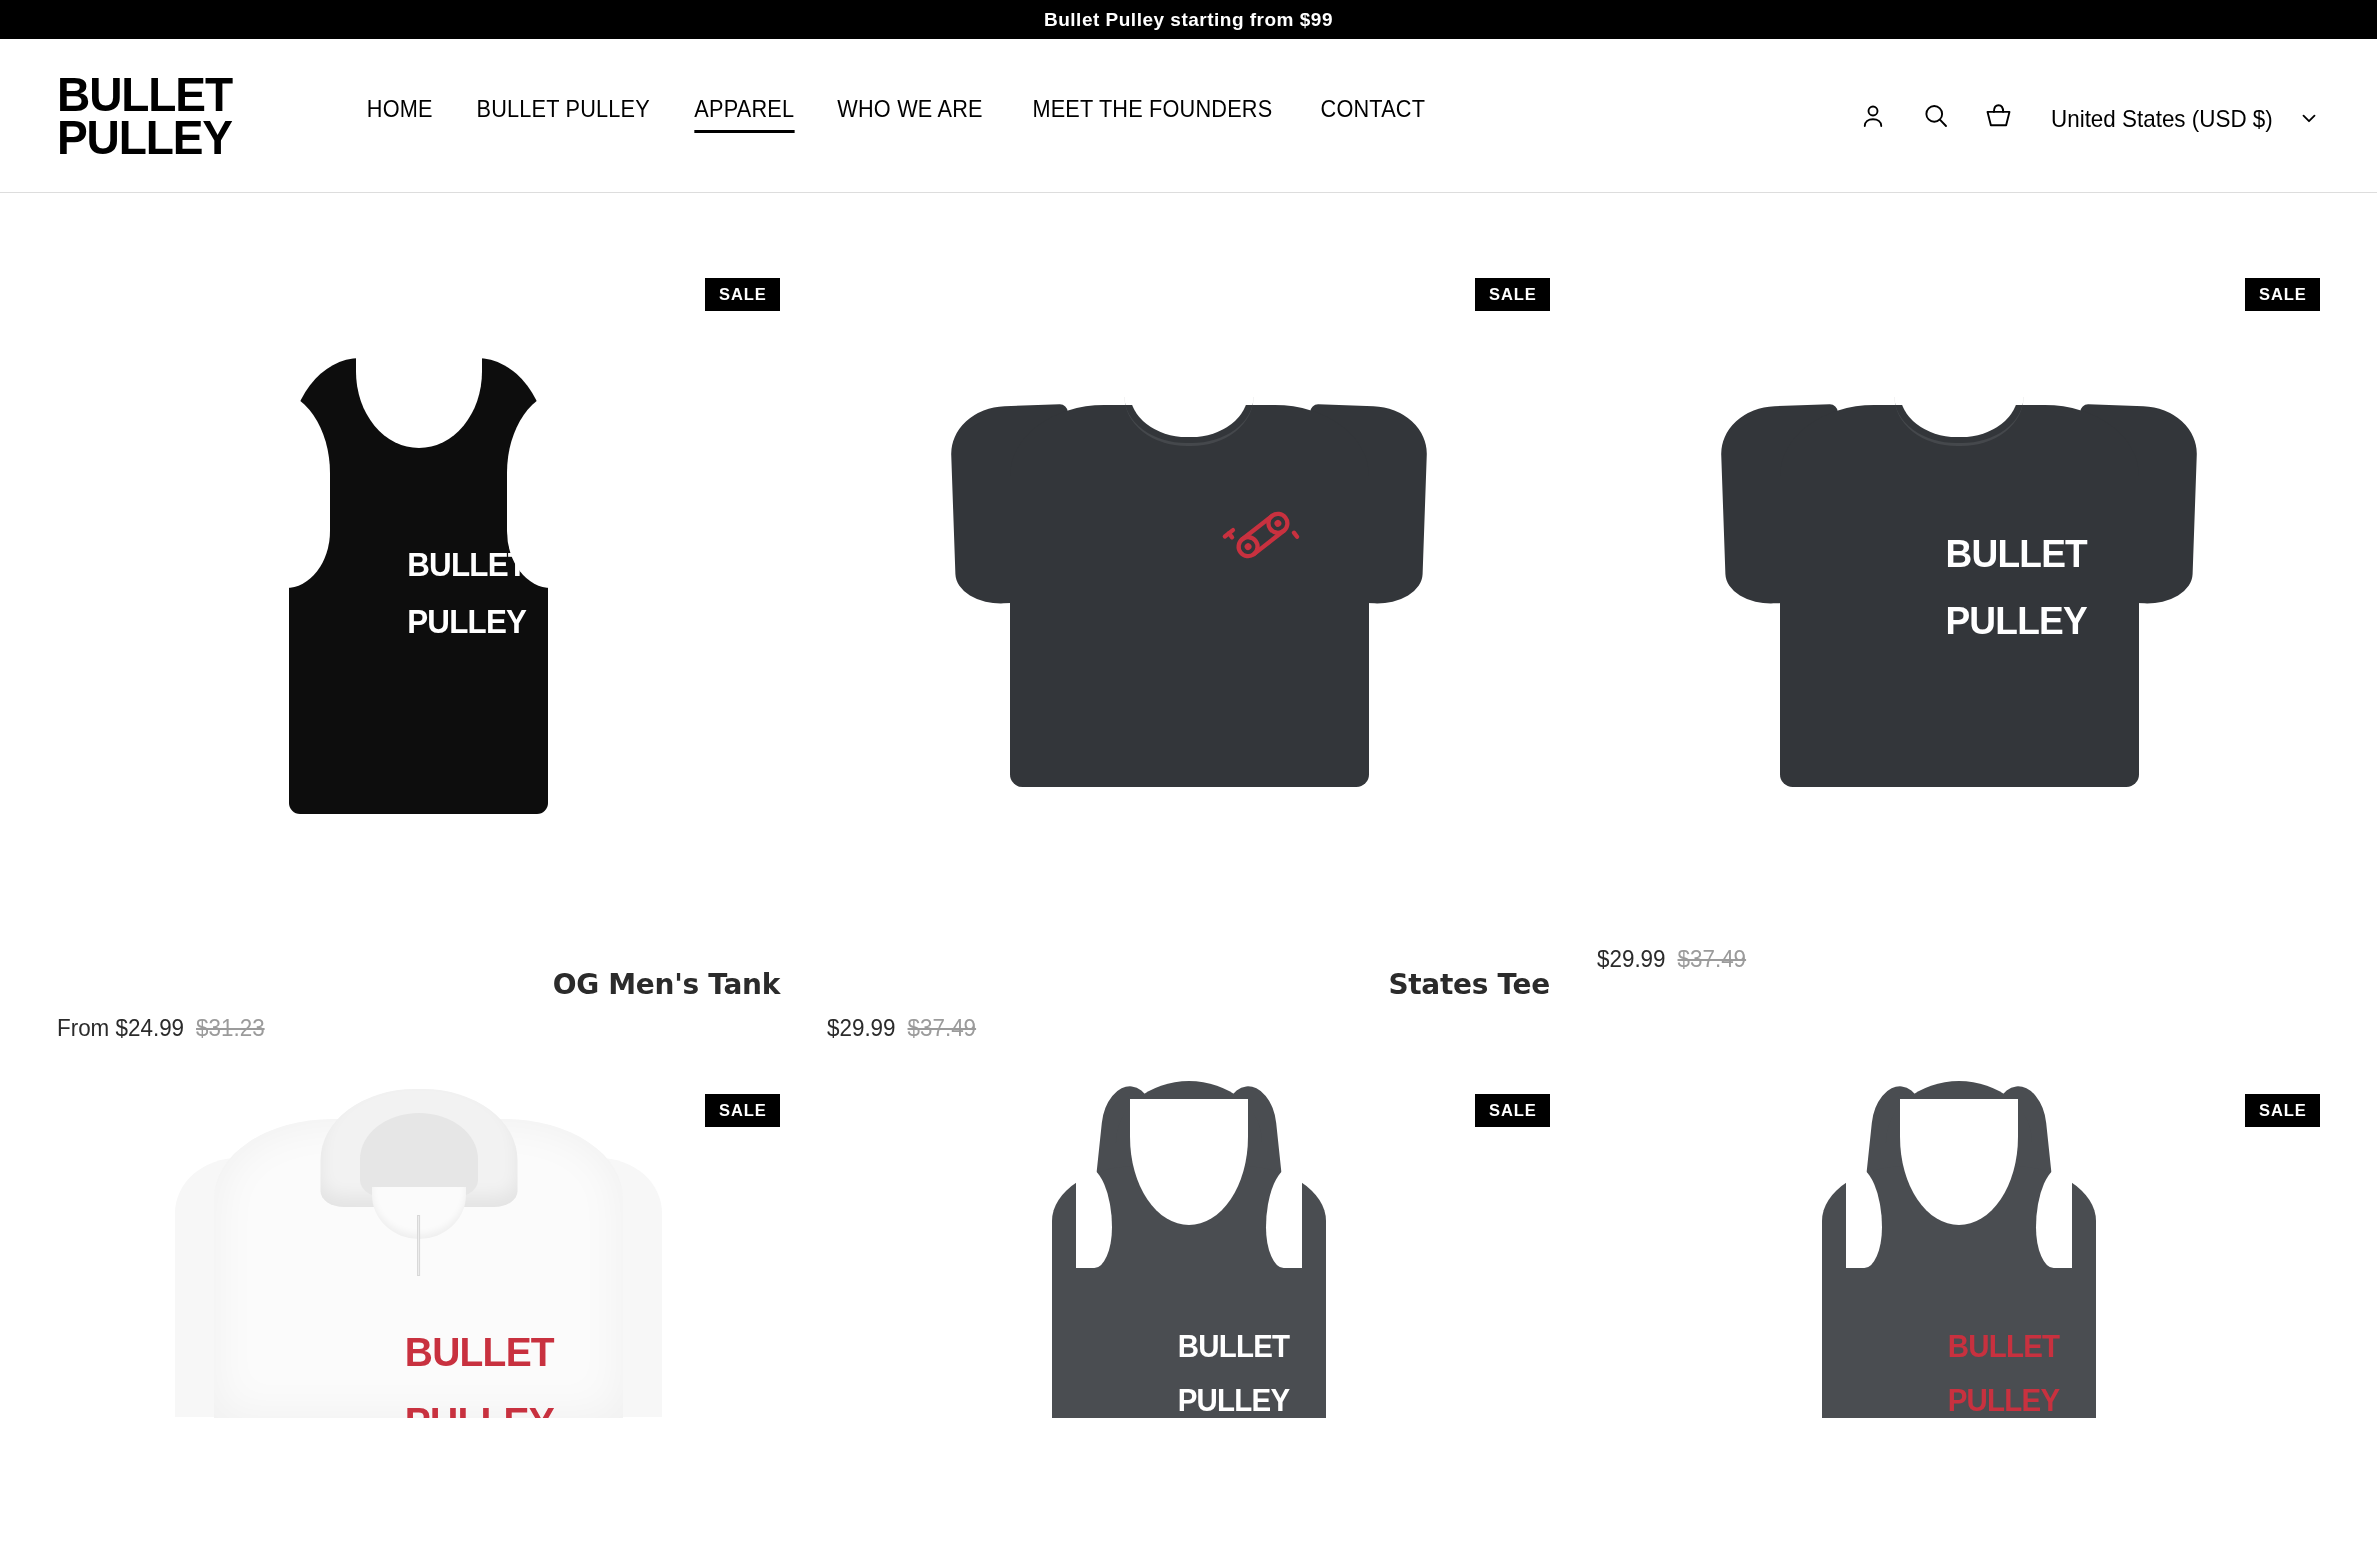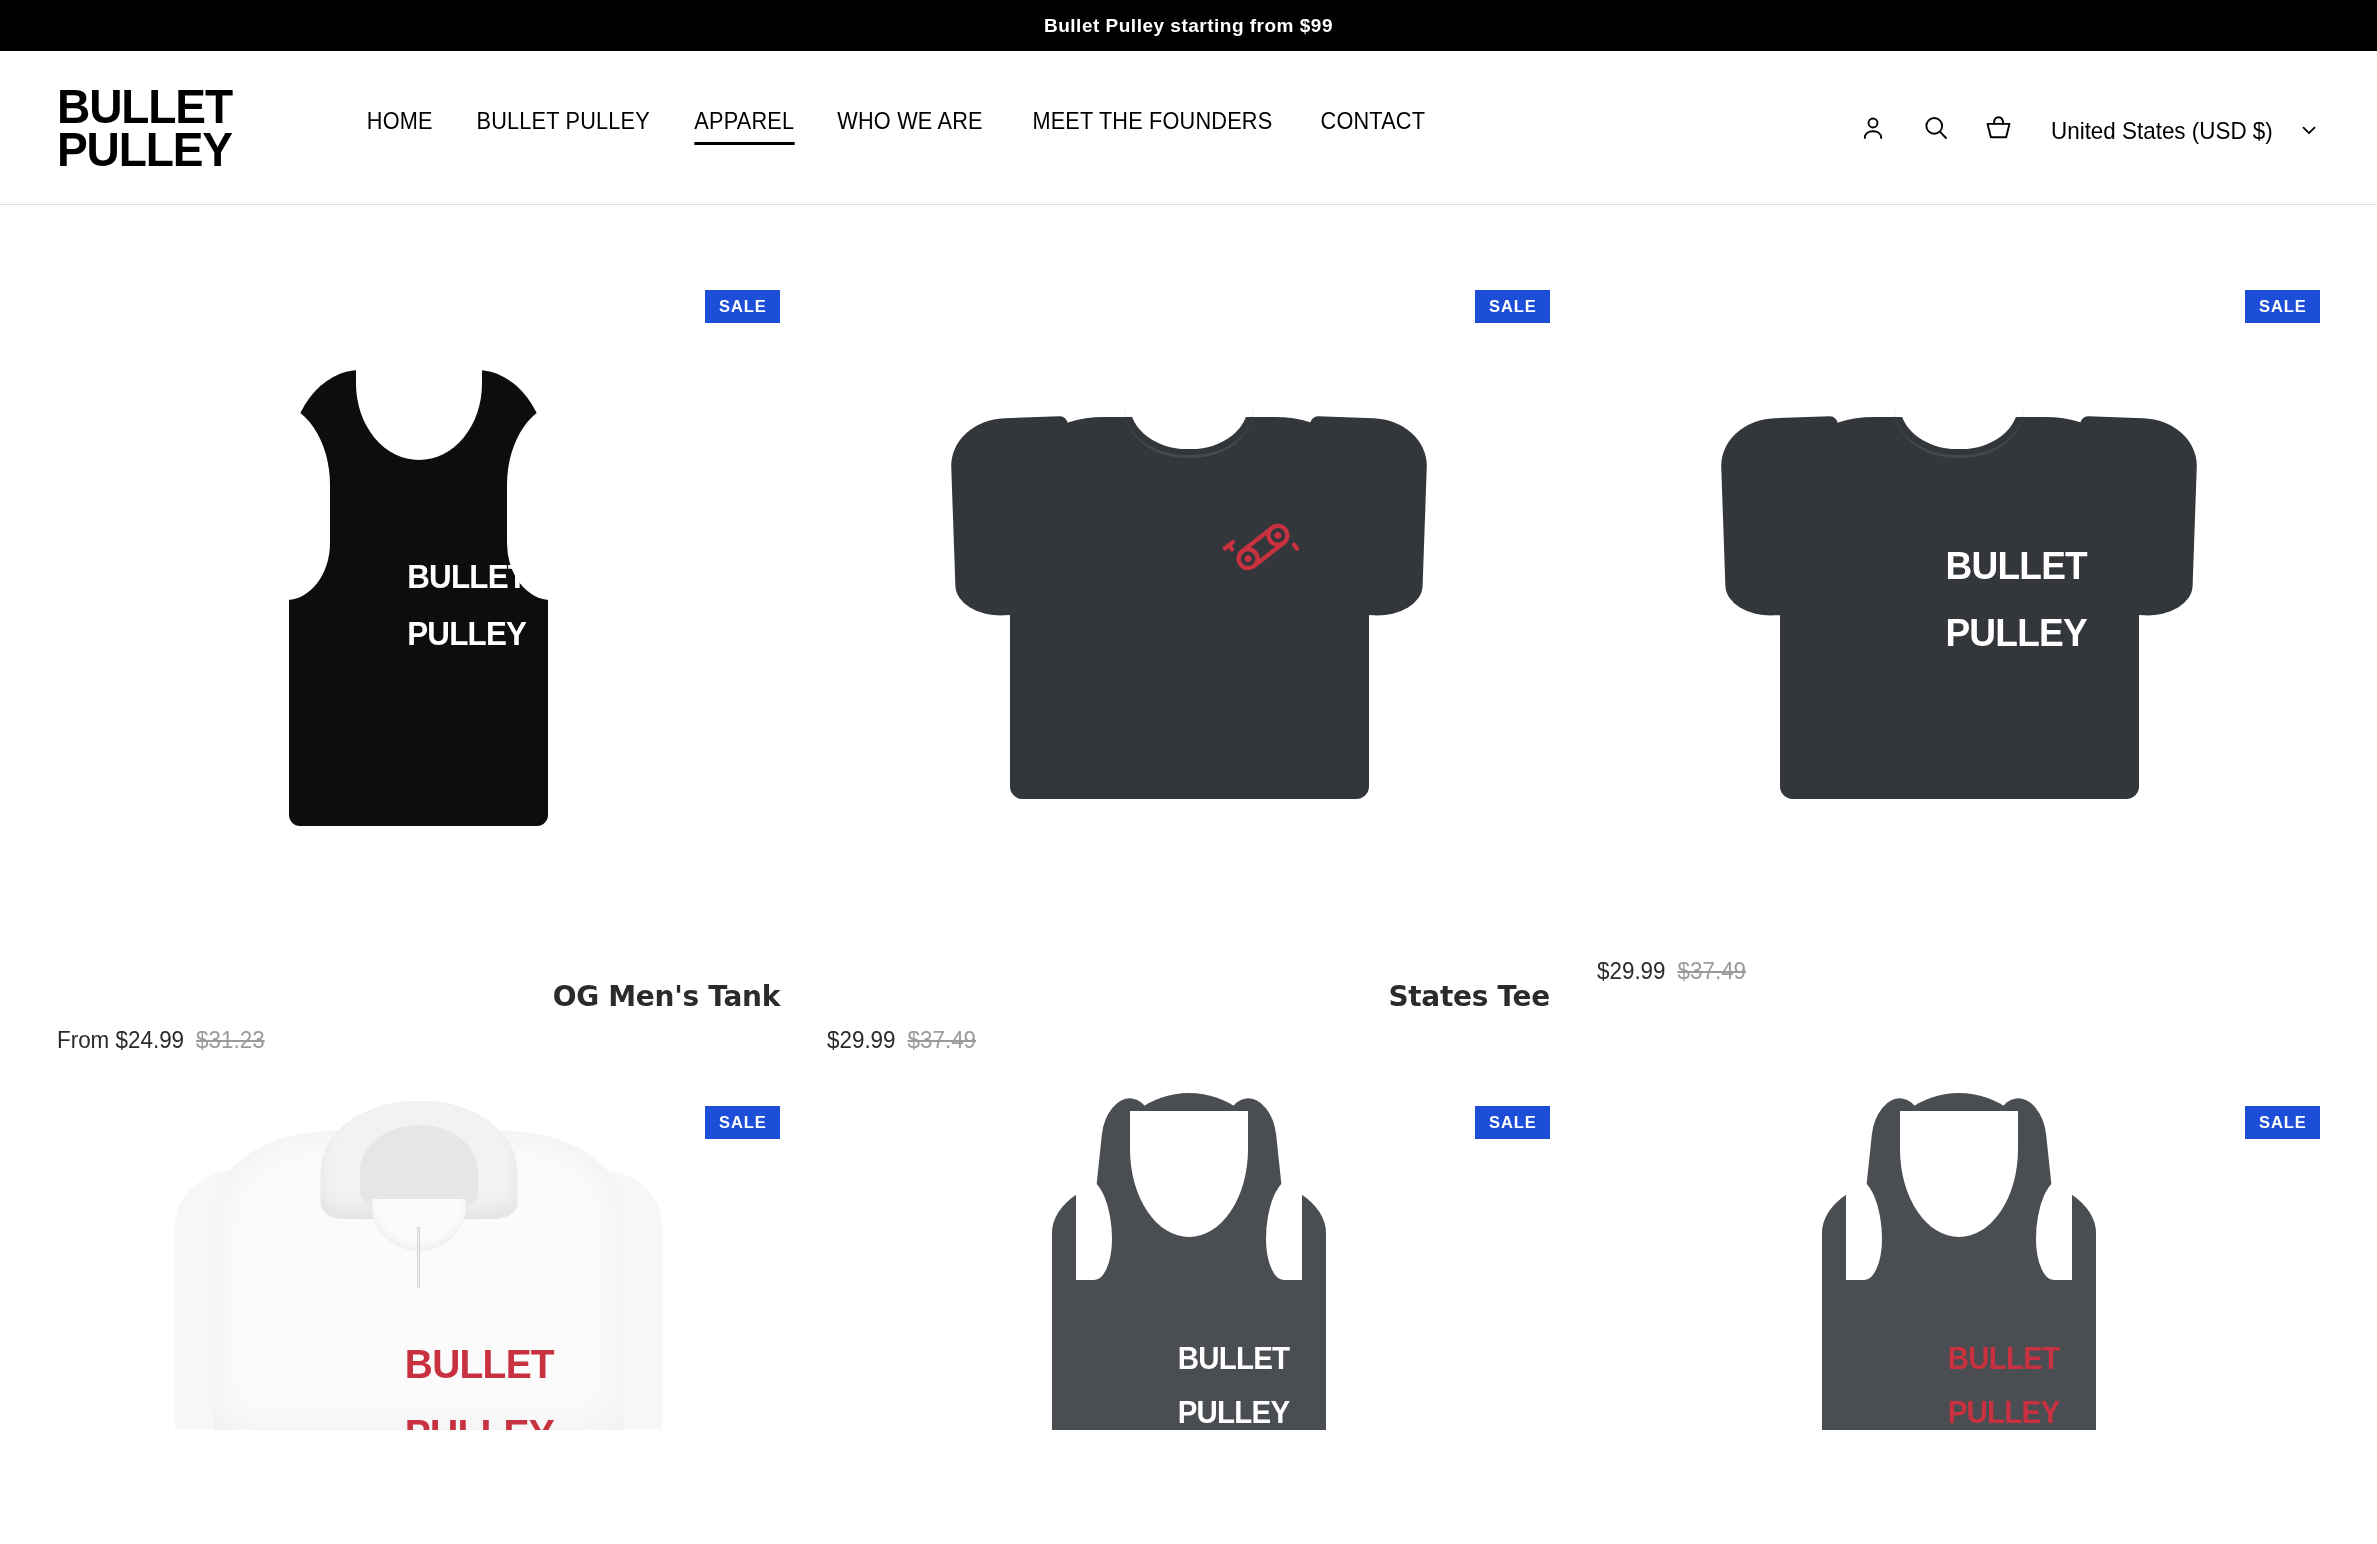--- a/index.html
+++ b/index.html
@@ -8,21 +8,21 @@
     width: 2377px;
     height: 1544px;
     overflow: hidden;
     background: #ffffff;
     font-family: "Liberation Sans", sans-serif;
     -webkit-font-smoothing: antialiased;
   }
 
   
   .announcement-bar {
-    height: 51px;
+    height: 39px;
     background: #000000;
     color: #ffffff;
     display: flex;
     align-items: center;
     justify-content: center;
   }
   .announcement-text {
     font-size: 19px;
     font-weight: 700;
     letter-spacing: 0.5px;
@@ -142,21 +142,21 @@
     justify-content: center;
     background: #ffffff;
     overflow: hidden;
   }
   .media-wrap.row2 { height: 362px; align-items: flex-start; padding-top: 15.7px; }
 
   .sale-badge {
     position: absolute;
     top: 38px;
     right: 0;
-    background: #1d4ed8;
+    background: #000000;
     color: #ffffff;
     font-size: 16.5px;
     font-weight: 700;
     letter-spacing: 0.9px;
     padding: 7px 13.4px 7px 14px;
     z-index: 5;
   }
 
   .product-title {
     font-size: 28px;

